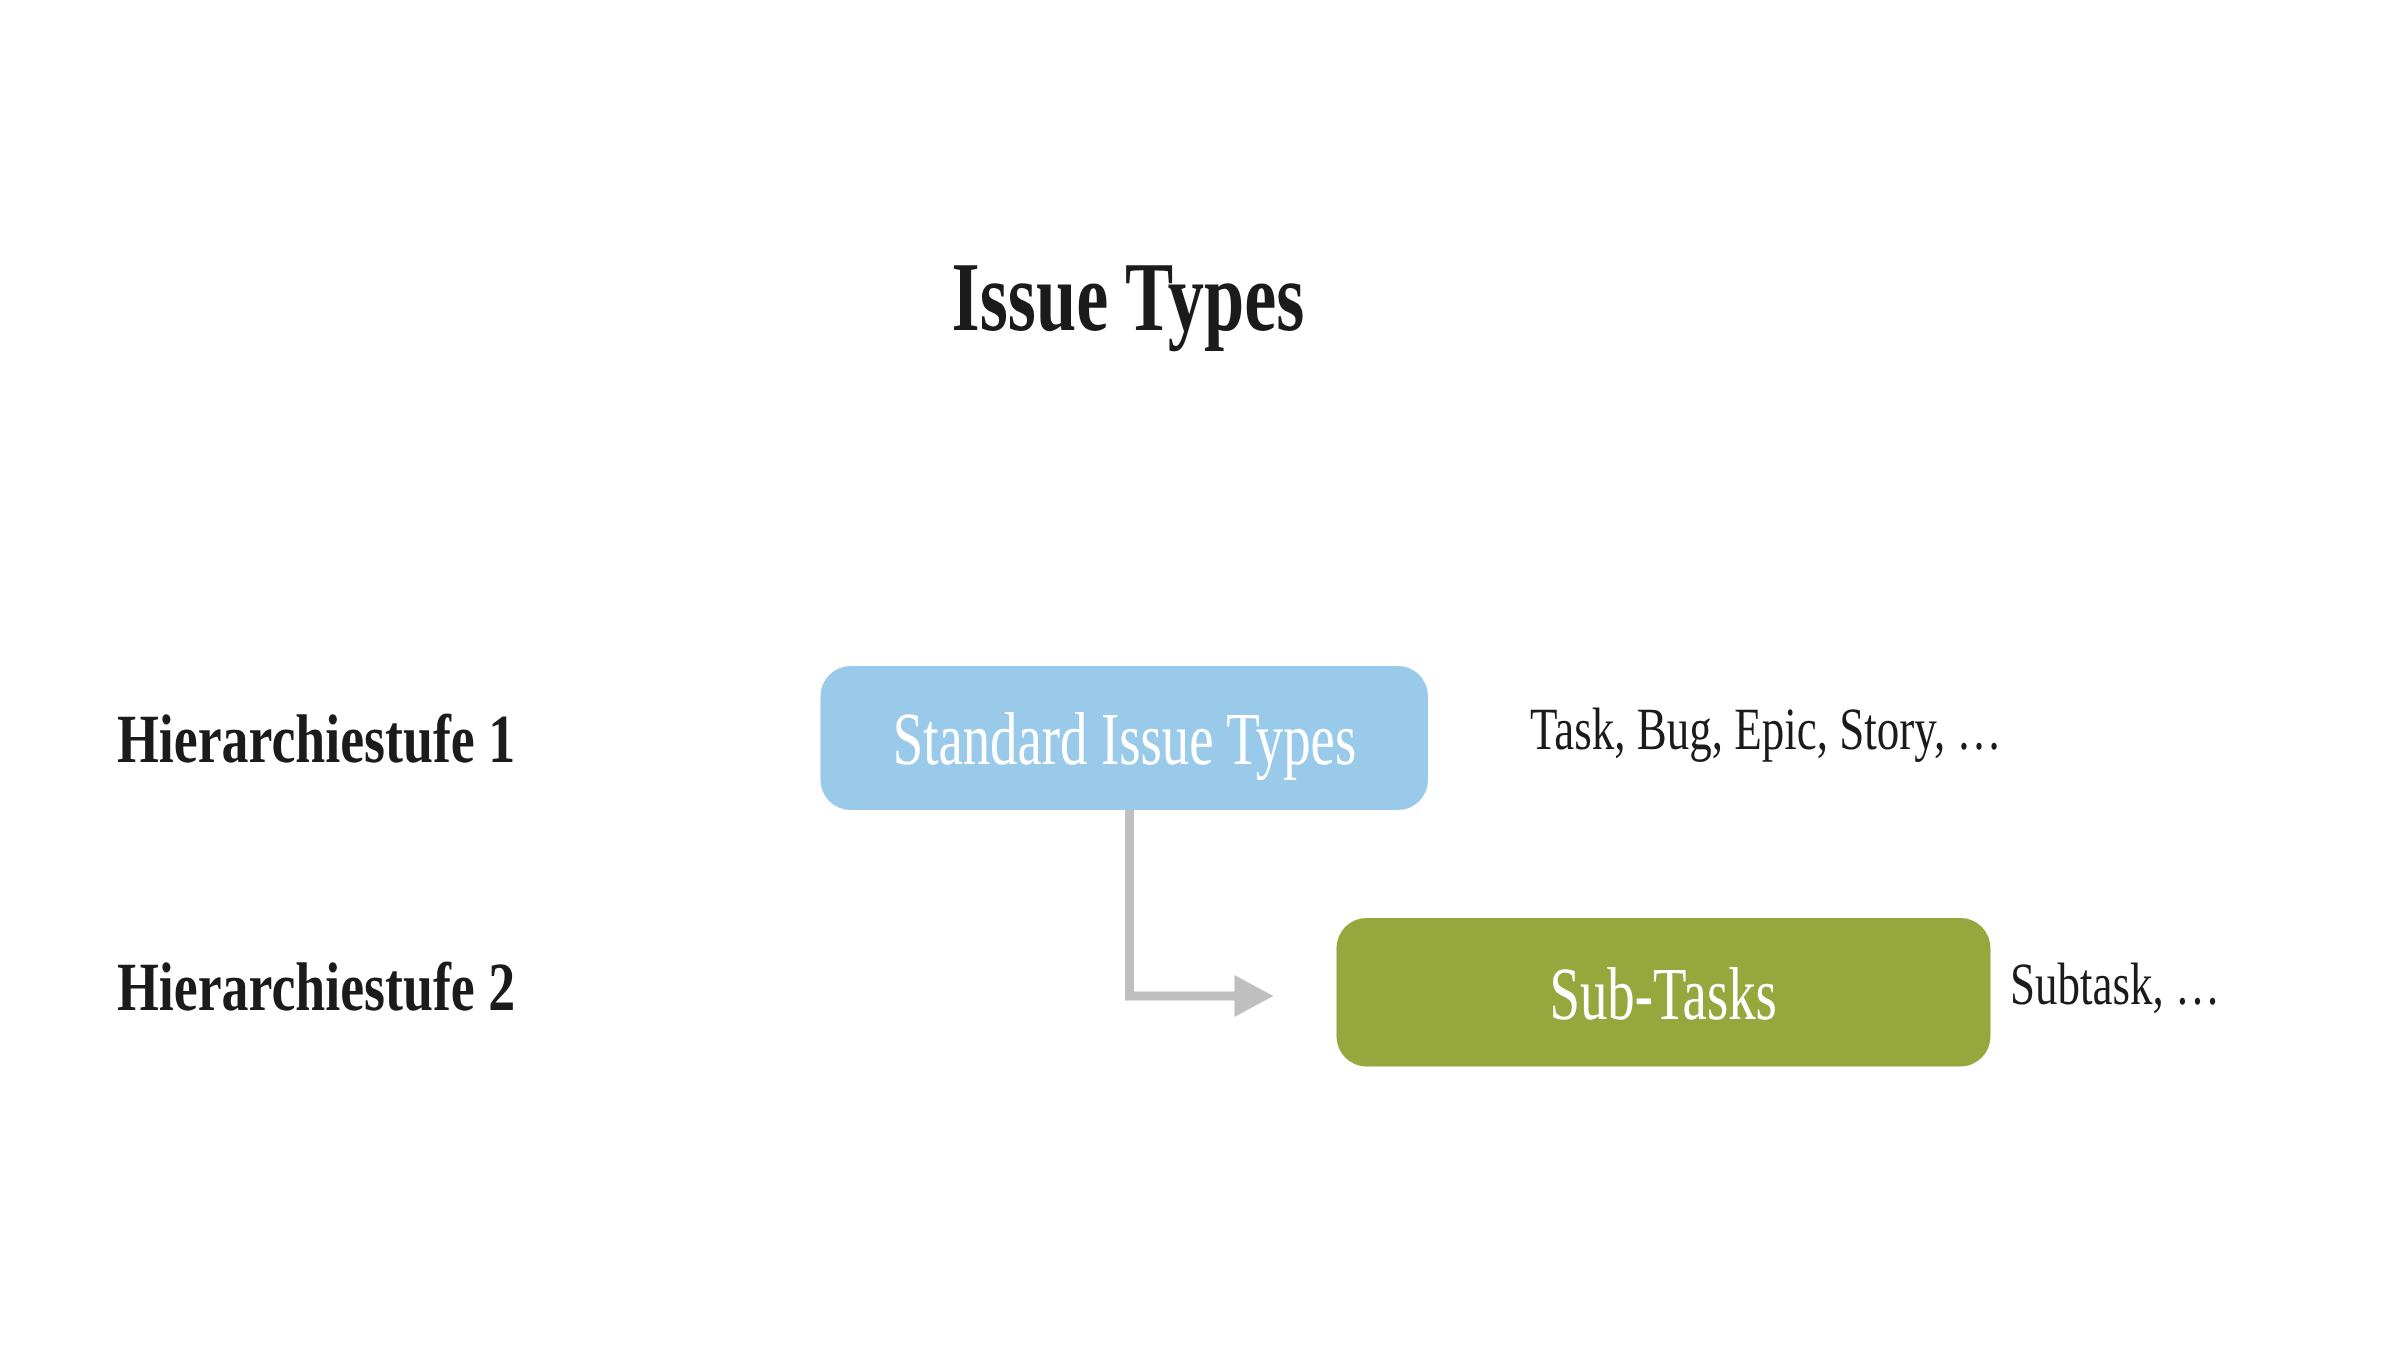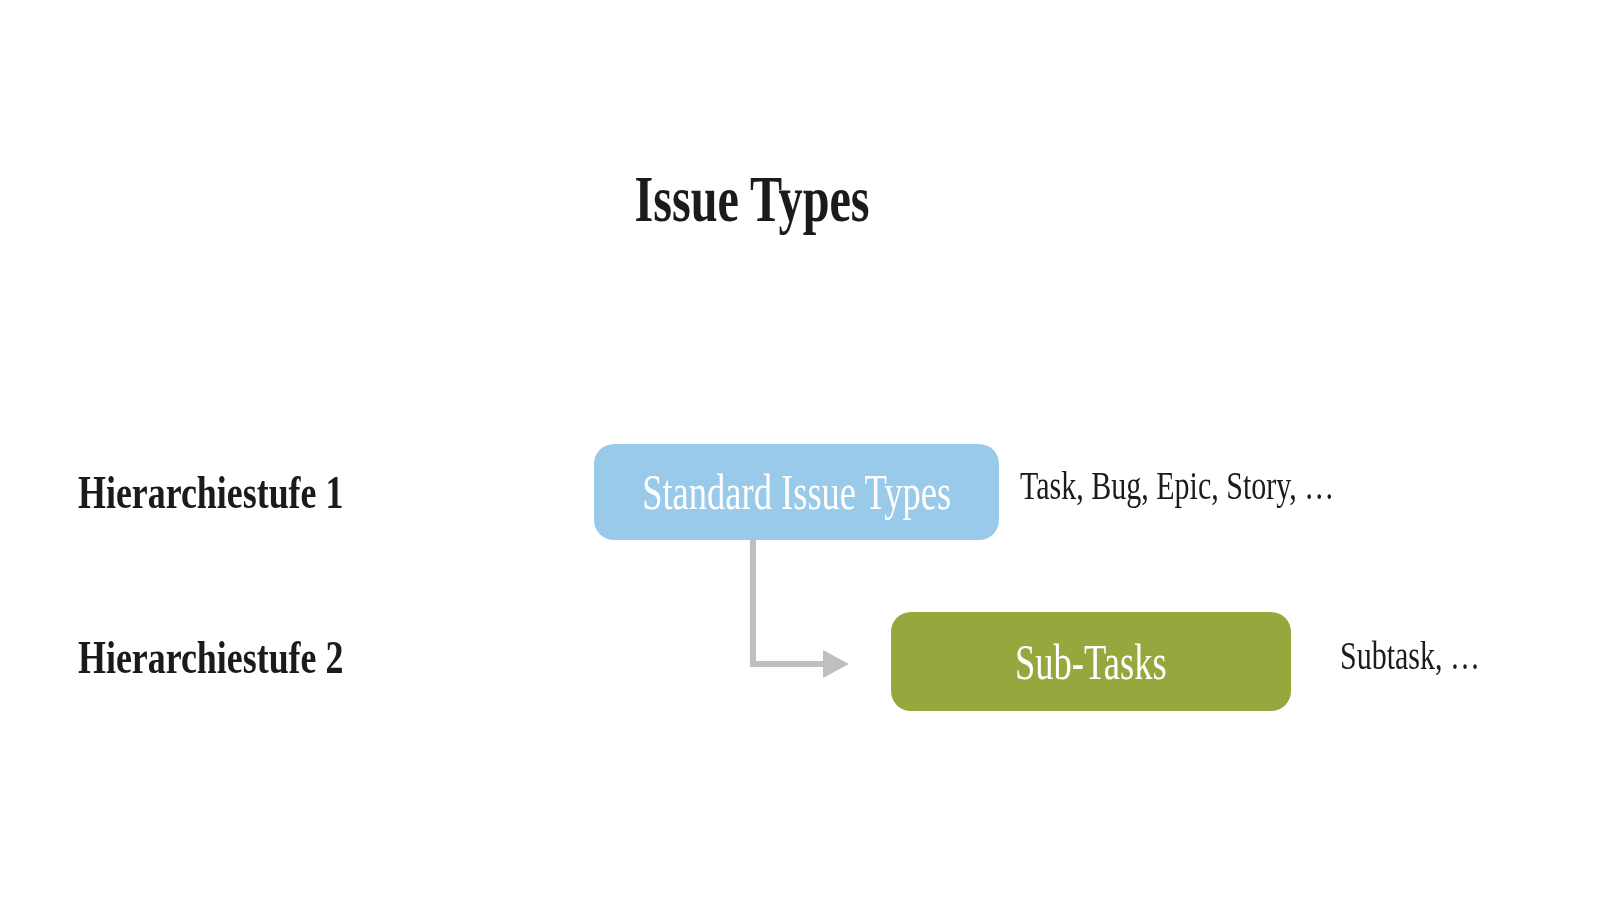--- a/index.html
+++ b/index.html
@@ -57,26 +57,25 @@
     transform: scaleX(0.73);
     transform-origin: 50% 50%;
     white-space: nowrap;
   }
   .node-box.standard {
     left: 547px;
     top: 444px;
     width: 405px;
     height: 96px;
     background: var(--standard-box, #9acae9);
-    margin-left: 47px;
   }
   .node-box.subtask {
     left: 891px;
     top: 612px;
-    width: 400px;
+    width: 436px;
     height: 99px;
     background: var(--subtask-box, #96a73e);
   }
   .examples {
     position: absolute;
     font-size: 40px;
     line-height: 1;
     font-weight: 400;
     color: var(--heading-text, #1b1b1b);
     transform: scaleX(0.75);

